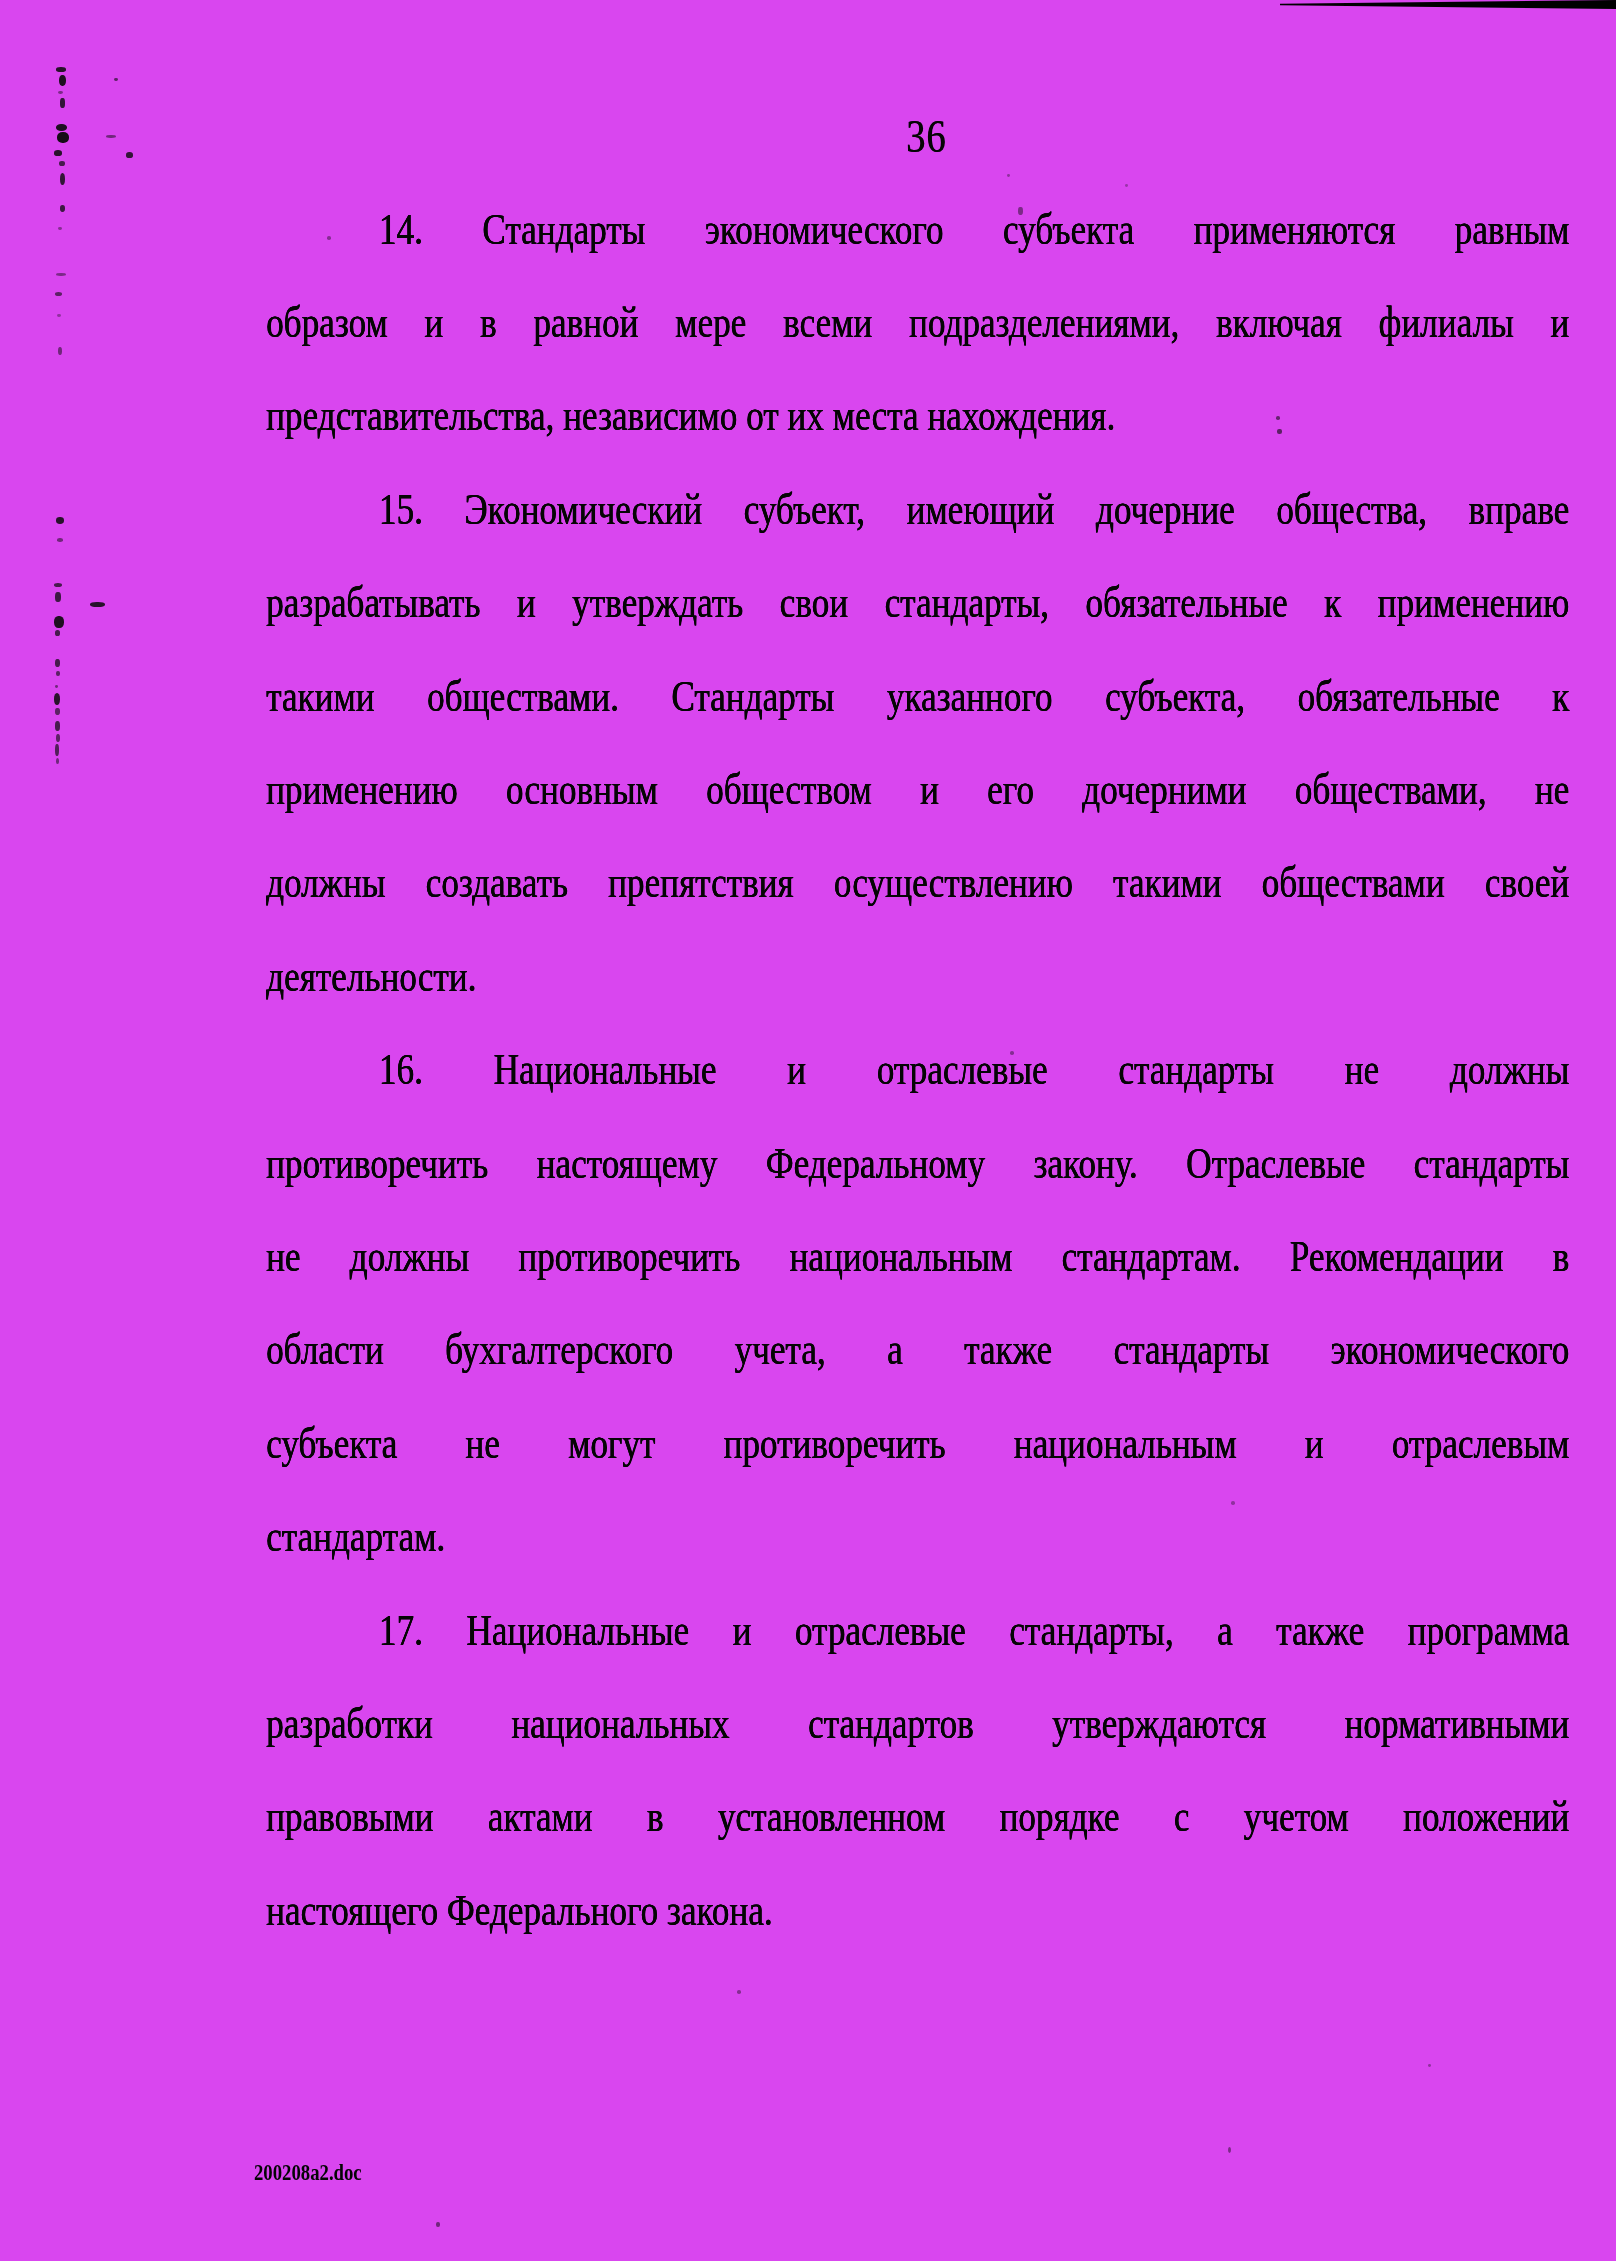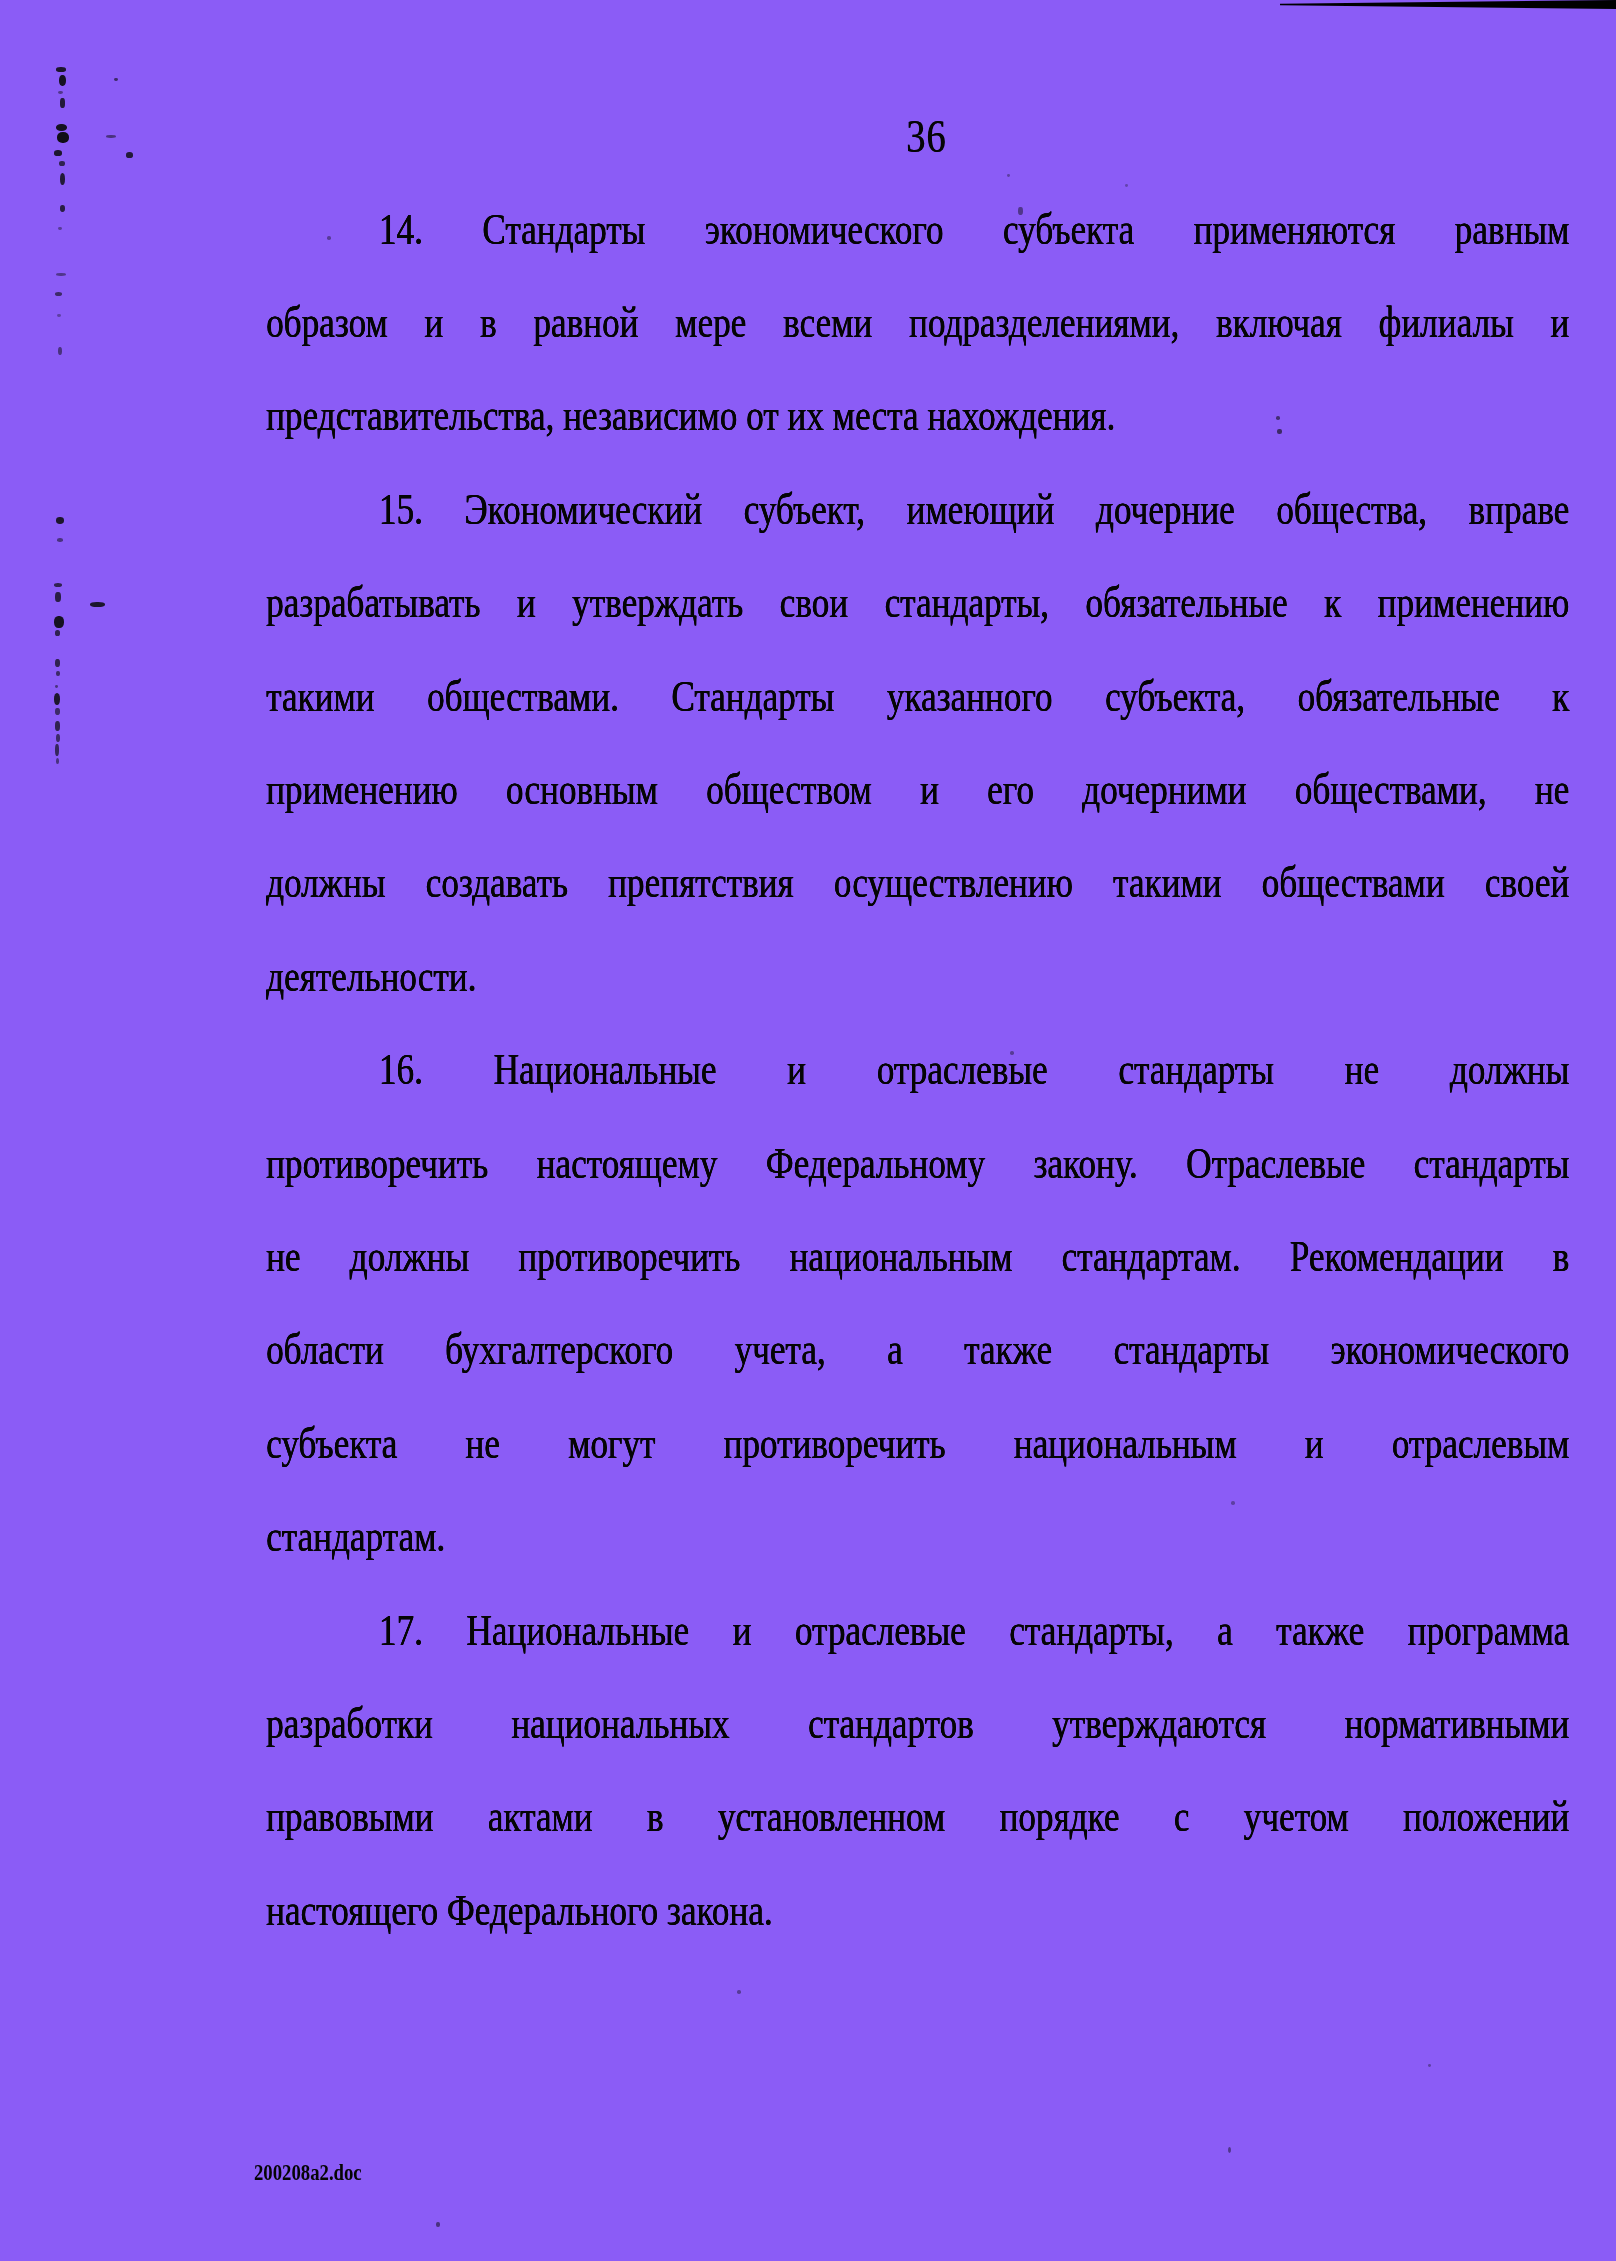--- a/index.html
+++ b/index.html
@@ -1,20 +1,20 @@
 <!DOCTYPE html>
 <html style="font-size:10.3px"><head>
 <meta charset="utf-8">
 <style>
   html,body { margin:0; padding:0; }
   body { background:#e8e8e8; }
   .page {
     position:relative;
     width:1617px; height:2261px;
-    background:#8b5cf6;
+    background:#d946ef;
     overflow:hidden;
     font-family:"Liberation Serif","DejaVu Serif",serif;
     color:#050505;
   }
   
   .line {
     position:absolute;
     left:266px;
     width:1629px;
     font-size:44px;

